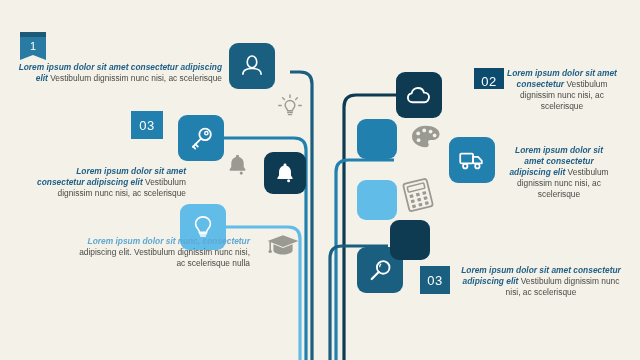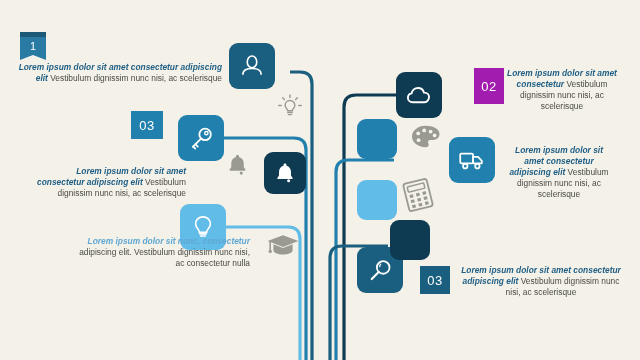--- a/index.html
+++ b/index.html
@@ -182,42 +182,42 @@
         <rect x="18.8" y="24.4" width="3.6" height="3.2" rx=".6"></rect>
       </g>
     </svg>
   </div>
 
   <div class="ribbon" style="left:20px;top:32px;">
     <div class="cap"></div>
     <span>1</span>
   </div>
 
-  <div class="numsq" style="left:474px;top:68px;width:30px;height:36px;background:#a21caf;">
+  <div class="numsq" style="left:474px;top:68px;width:30px;height:21px;background:#0c4a6e;align-items:flex-end;">
     <span>02</span>
   </div>
 
   <div class="numsq" style="left:131px;top:111px;width:32px;height:28px;background:#2180ad;">
     <span>03</span>
   </div>
 
   <div class="numsq" style="left:420px;top:266px;width:30px;height:28px;background:#1a5f7f;">
     <span>03</span>
   </div>
 
   <div class="tb right" style="left:16px;top:62px;width:206px;font-size:8.4px;">
     <span class="b" style="color:#1f5f86;">Lorem ipsum dolor sit amet consectetur adipiscing elit</span><span class="n" style="color:#4a4a46;"> Vestibulum dignissim nunc nisi, ac scelerisque</span>
   </div>
 
   <div class="tb right" style="left:30px;top:166px;width:156px;font-size:8.4px;">
     <span class="b" style="color:#1f5f86;">Lorem ipsum dolor sit amet consectetur adipiscing elit</span><span class="n" style="color:#4a4a46;"> Vestibulum dignissim nunc nisi, ac scelerisque</span>
   </div>
 
   <div class="tb right" style="left:76px;top:236px;width:174px;font-size:8.4px;">
-    <span class="b" style="color:#5fa8d3;">Lorem ipsum dolor sit nunc, consectetur</span><span class="n" style="color:#4a4a46;"> adipiscing elit. Vestibulum dignissim nunc nisi, ac consectetur nulla</span>
+    <span class="b" style="color:#5fa8d3;">Lorem ipsum dolor sit nunc, consectetur</span><span class="n" style="color:#4a4a46;"> adipiscing elit. Vestibulum dignissim nunc nisi, ac scelerisque nulla</span>
   </div>
 
   <div class="tb left" style="left:503px;top:68px;width:118px;font-size:8.4px;">
     <span class="b" style="color:#1f5f86;">Lorem ipsum dolor sit amet consectetur</span><span class="n" style="color:#4a4a46;"> Vestibulum dignissim nunc nisi, ac scelerisque</span>
   </div>
 
   <div class="tb left" style="left:505px;top:145px;width:108px;font-size:8.4px;">
     <span class="b" style="color:#1f5f86;">Lorem ipsum dolor sit amet consectetur adipiscing elit</span><span class="n" style="color:#4a4a46;"> Vestibulum dignissim nunc nisi, ac scelerisque</span>
   </div>
 

